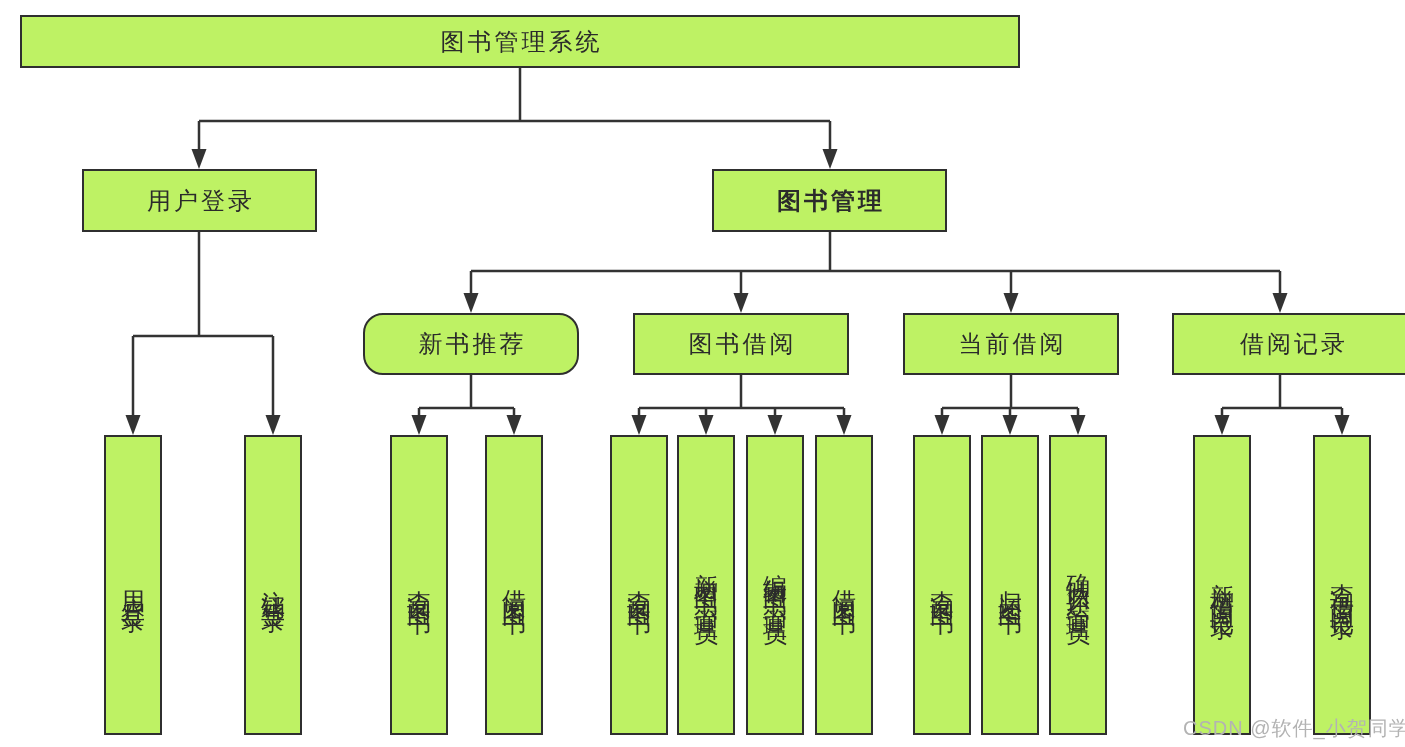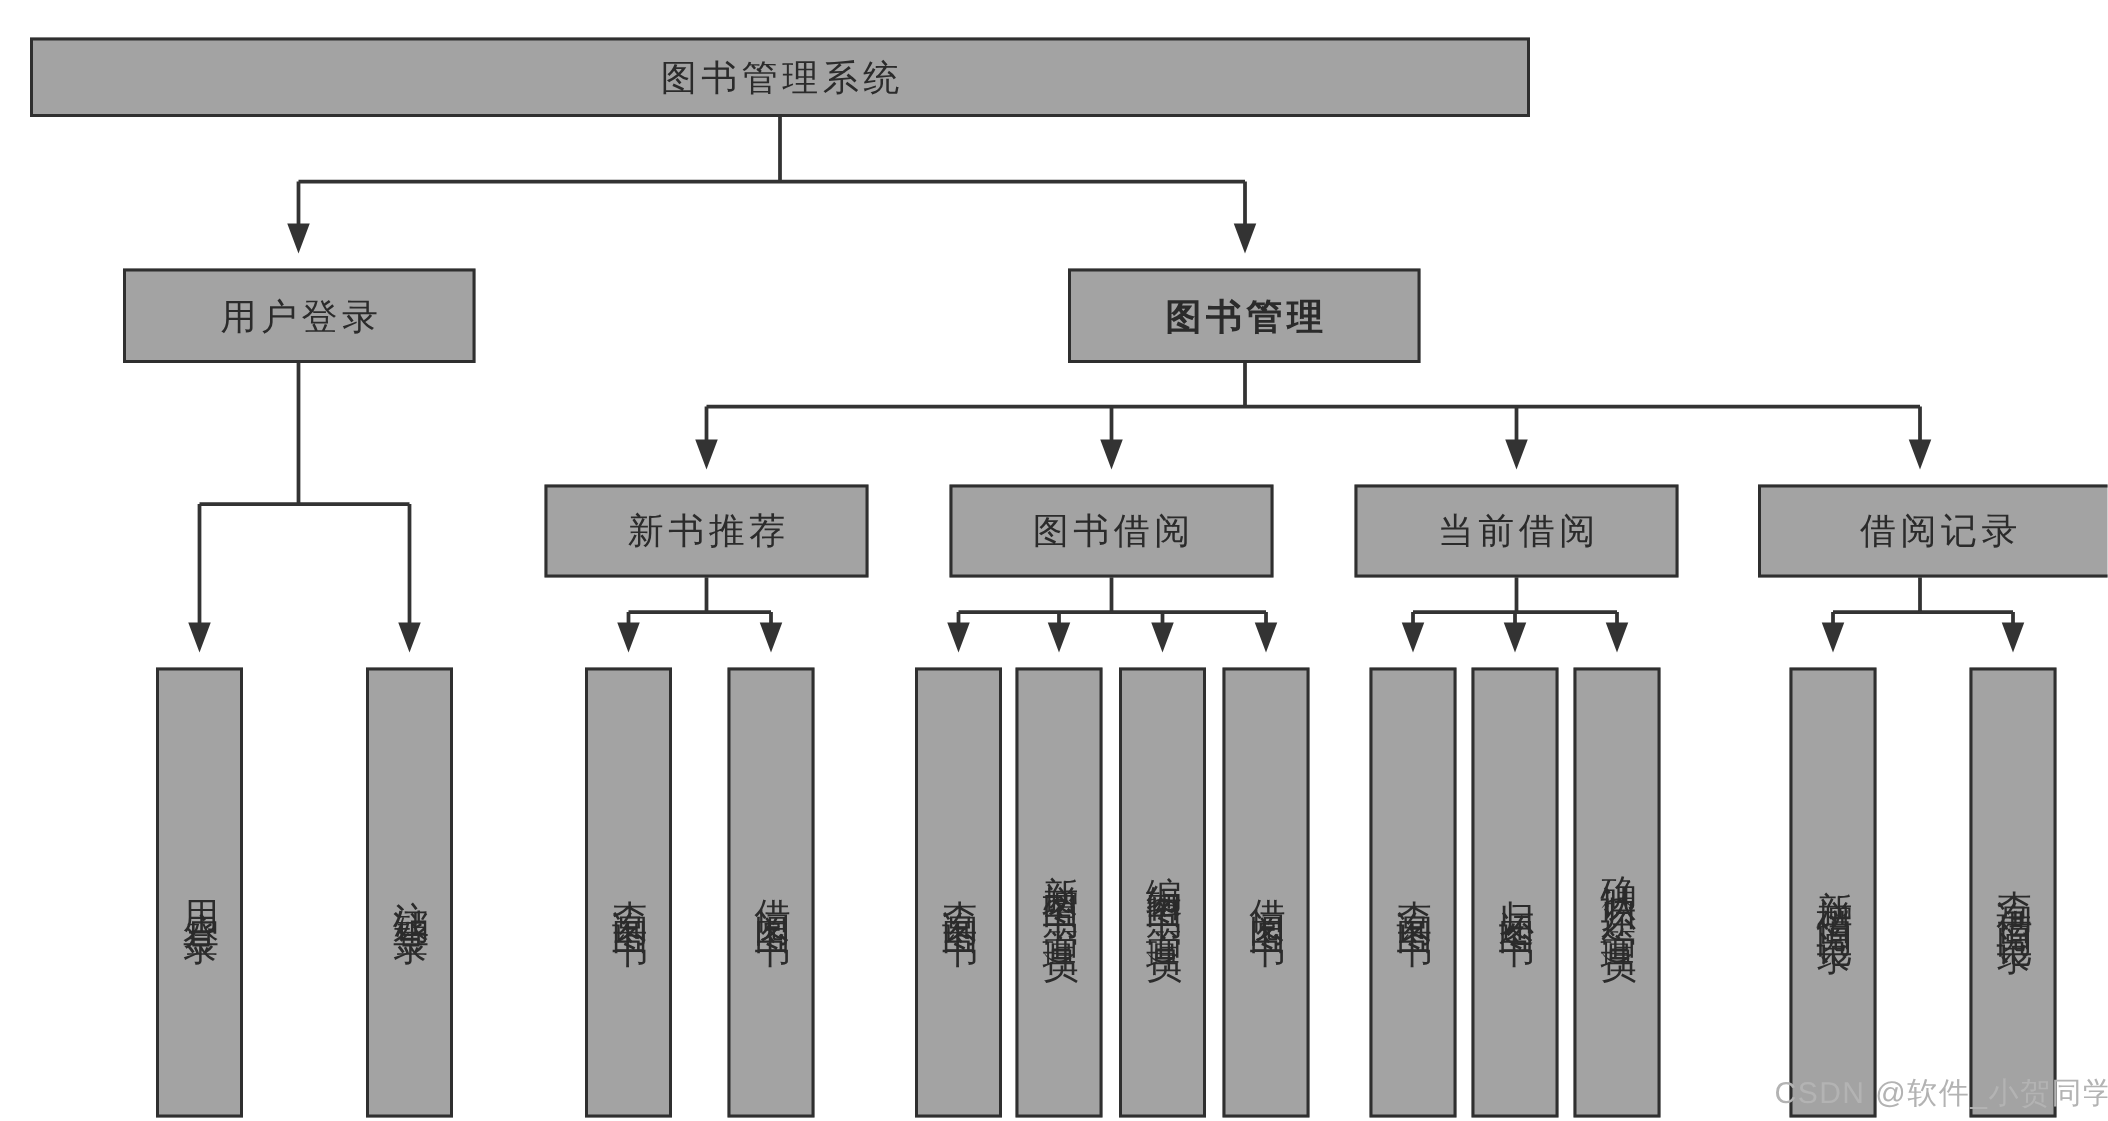--- a/index.html
+++ b/index.html
@@ -7,24 +7,23 @@
     width:1405px;height:747px;position:relative;overflow:hidden;
     background:var(--background,#fff);
     font-family:"Liberation Sans",sans-serif;
   }
   .canvas{position:absolute;left:0;top:0;width:1405px;height:747px;}
   svg.connector{position:absolute;left:0;top:0;z-index:1;}
   .connector path{stroke:var(--line,#333);stroke-width:2.5;fill:none;}
   .connector polygon{fill:var(--line,#333);stroke:none;}
   .box{
     position:absolute;z-index:2;box-sizing:border-box;
-    background:#a3a3a3;border:2.5px solid var(--border,#2f2f2f);
+    background:#bef264;border:2.5px solid var(--border,#2f2f2f);
     display:flex;align-items:center;justify-content:center;
     color:var(--text,#2b2b2b);
-    margin-top:10px;
   }
   .h-label{font-size:24px;letter-spacing:3px;text-indent:3px;white-space:nowrap;}
   .leaf{
     writing-mode:vertical-rl;text-orientation:mixed;
     font-size:24px;letter-spacing:7px;line-height:1;
   }
   .watermark{
     position:absolute;z-index:5;left:1183px;top:715px;
     font-size:20px;letter-spacing:1px;white-space:nowrap;
     color:var(--watermark,#b3b3b3);
@@ -69,21 +68,21 @@
     <path d="M1280 375 L1280 408 M1222 408 L1342 408 M1222 408 L1222 418 M1342 408 L1342 418"></path>
     <polygon points="1222,435 1214.5,415 1229.5,415"></polygon>
     <polygon points="1342,435 1334.5,415 1349.5,415"></polygon>
   </svg>
 
   <div class="box h-label" style="left:20px;top:15px;width:1000px;height:53px;">图书管理系统</div>
 
   <div class="box h-label" style="left:82px;top:169px;width:235px;height:63px;">用户登录</div>
   <div class="box h-label" style="left:712px;top:169px;width:235px;height:63px;font-weight:bold;">图书管理</div>
 
-  <div class="box h-label" style="left:363px;top:313px;width:216px;height:62px;">新书推荐</div>
+  <div class="box h-label" style="left:363px;top:313px;width:216px;height:62px;border-radius:20px;">新书推荐</div>
   <div class="box h-label" style="left:633px;top:313px;width:216px;height:62px;">图书借阅</div>
   <div class="box h-label" style="left:903px;top:313px;width:216px;height:62px;">当前借阅</div>
   <div class="box h-label" style="left:1172px;top:313px;width:241px;height:62px;">借阅记录</div>
 
   <div class="box leaf" style="left:104px;top:435px;width:58px;height:300px;">用户登录</div>
   <div class="box leaf" style="left:244px;top:435px;width:58px;height:300px;">注销登录</div>
 
   <div class="box leaf" style="left:390px;top:435px;width:58px;height:300px;">查询图书</div>
   <div class="box leaf" style="left:485px;top:435px;width:58px;height:300px;">借阅图书</div>
 

